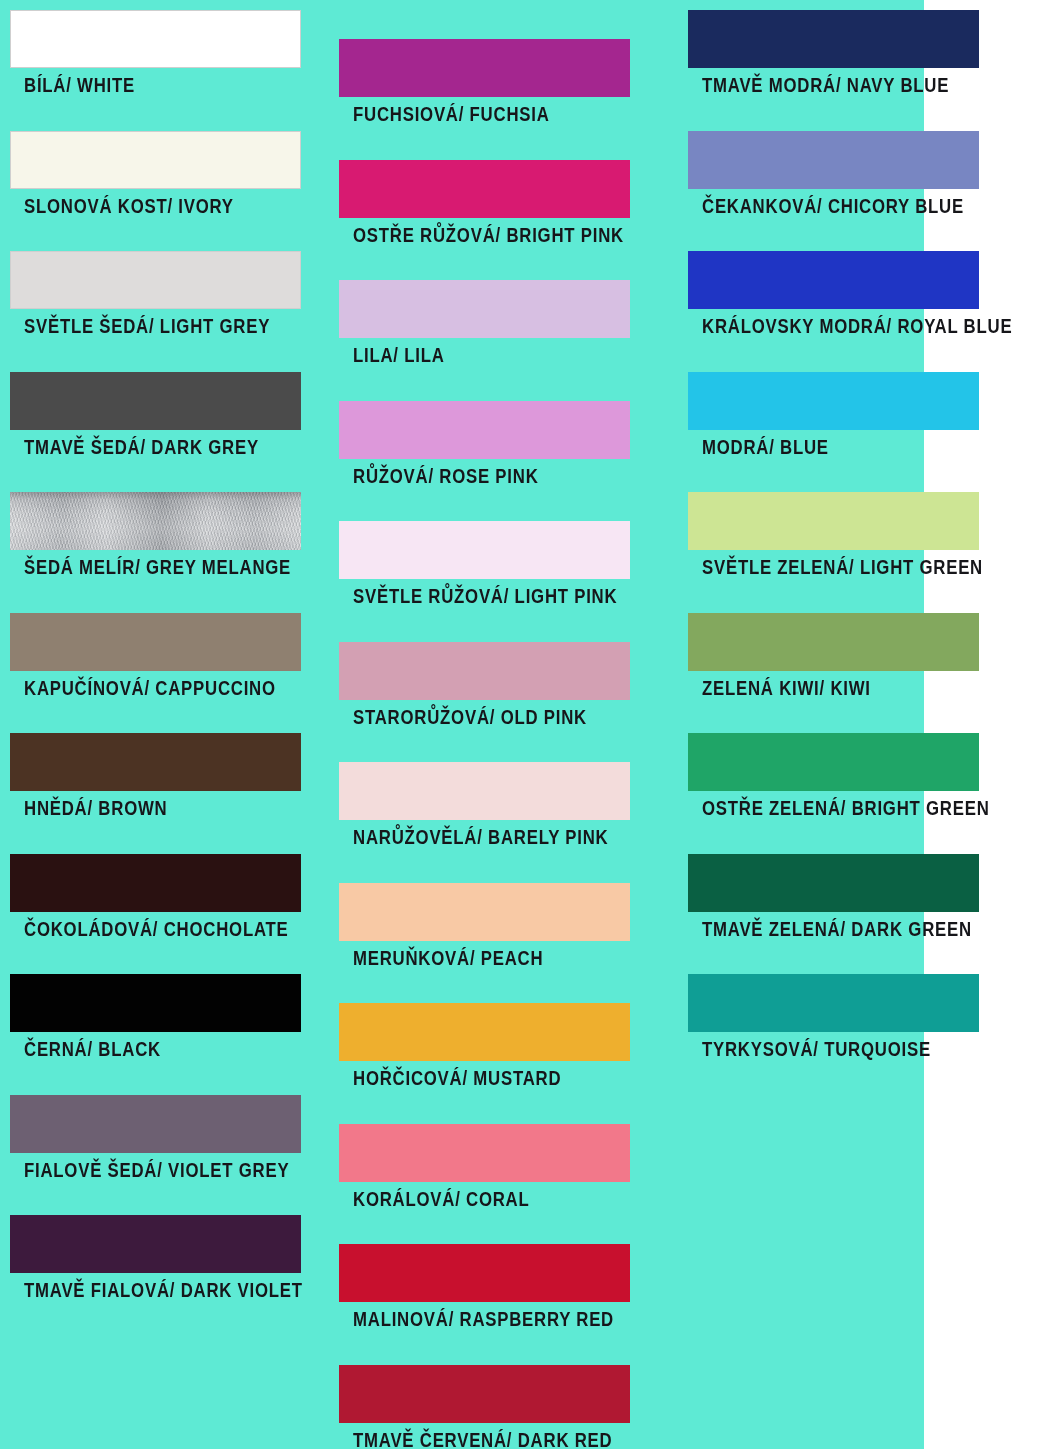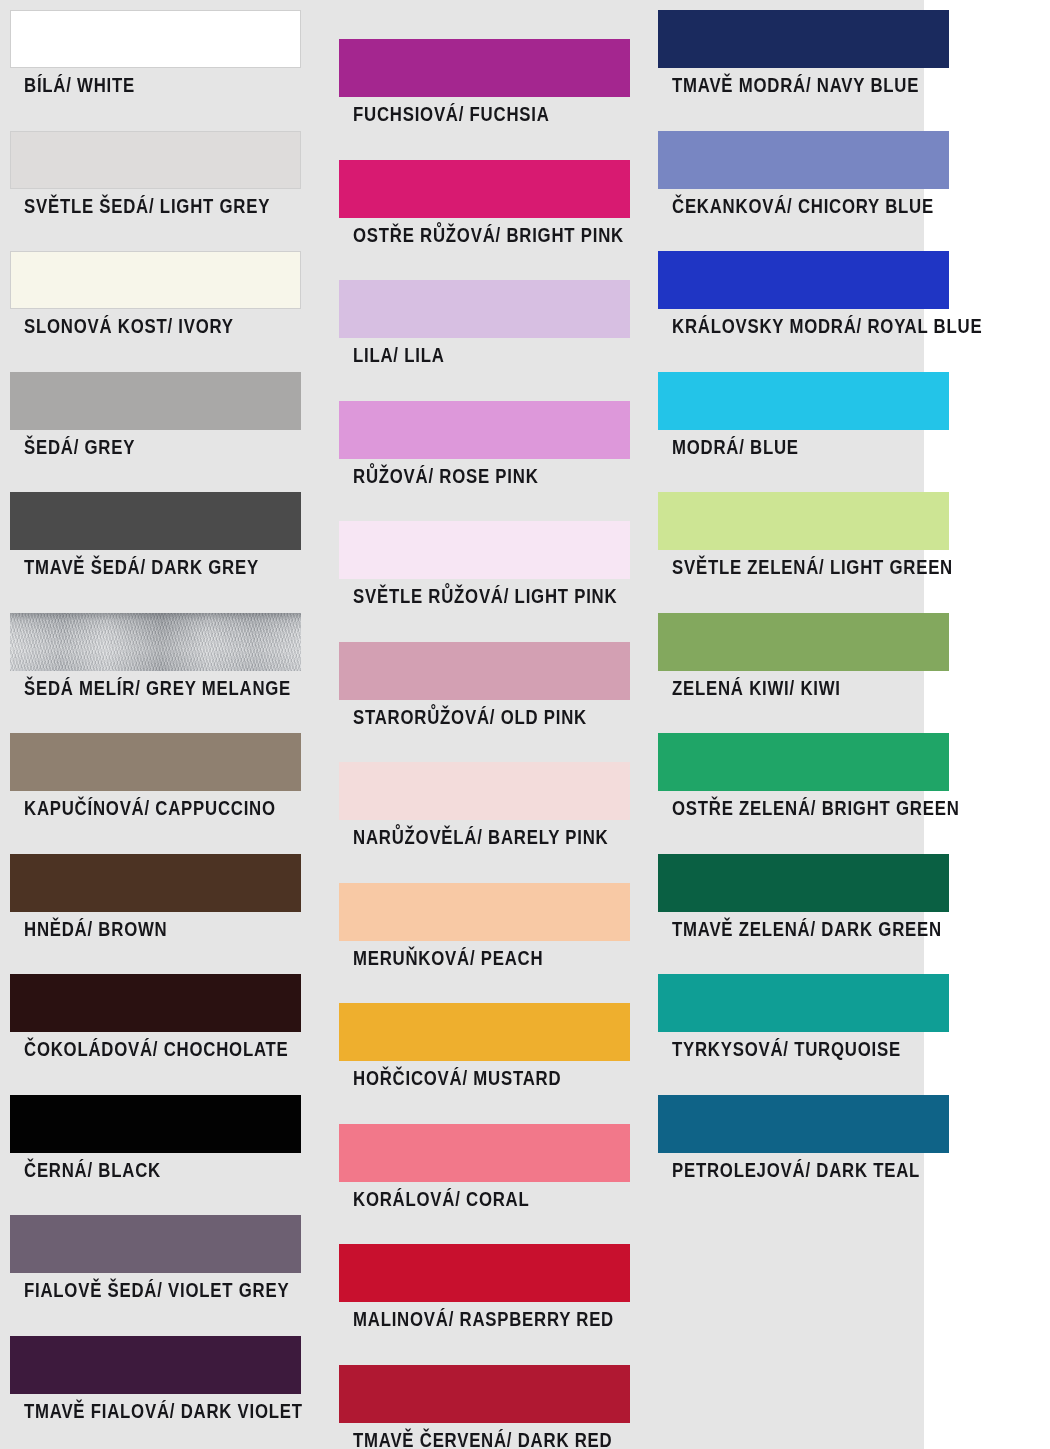--- a/index.html
+++ b/index.html
@@ -12,39 +12,39 @@
     height: 1449px;
     font-family: "Liberation Sans", sans-serif;
     -webkit-font-smoothing: antialiased;
     overflow: hidden;
   }
 
   #palette-page {
     position: relative;
     width: 924px;
     height: 1449px;
-    background: #e5e5e5;
+    background: #5eead4;
   }
 
   .swatch-grid {
     position: absolute;
     top: 0;
     left: 0;
     width: 1050px;
     height: 1449px;
   }
 
   .swatch-column {
     position: absolute;
     top: 0;
     width: 291px;
   }
   .swatch-column.col-0 { left: 10px; }
   .swatch-column.col-1 { left: 339px; margin-top: 29px; }
-  .swatch-column.col-2 { left: 658px; text-decoration: underline; }
+  .swatch-column.col-2 { left: 688px; text-decoration: underline; }
 
   .swatch-cell {
     position: relative;
     height: 120.5px;
     width: 291px;
   }
 
   .swatch-chip {
     position: absolute;
     top: 10px;
@@ -110,32 +110,28 @@
 <body>
 
 <div id="palette-page">
   <div class="swatch-grid">
       <div class="swatch-column col-0">
         <div class="swatch-cell">
           <div class="swatch-chip bordered" style="background-color: rgb(255, 255, 255);"></div>
           <div class="swatch-label">BÍLÁ/ WHITE</div>
         </div>
         <div class="swatch-cell">
+          <div class="swatch-chip bordered" style="background-color: rgb(247, 246, 234);"></div>
+          <div class="swatch-label">SLONOVÁ KOST/ IVORY</div>
+        </div>
+        <div class="swatch-cell">
           <div class="swatch-chip bordered" style="background-color: rgb(222, 220, 219);"></div>
           <div class="swatch-label">SVĚTLE ŠEDÁ/ LIGHT GREY</div>
         </div>
         <div class="swatch-cell">
-          <div class="swatch-chip bordered" style="background-color: rgb(247, 246, 234);"></div>
-          <div class="swatch-label">SLONOVÁ KOST/ IVORY</div>
-        </div>
-        <div class="swatch-cell">
-          <div class="swatch-chip" style="background-color: rgb(169, 168, 167);"></div>
-          <div class="swatch-label">ŠEDÁ/ GREY</div>
-        </div>
-        <div class="swatch-cell">
           <div class="swatch-chip" style="background-color: rgb(75, 75, 75);"></div>
           <div class="swatch-label">TMAVĚ ŠEDÁ/ DARK GREY</div>
         </div>
         <div class="swatch-cell">
           <div class="swatch-chip melange"></div>
           <div class="swatch-label">ŠEDÁ MELÍR/ GREY MELANGE</div>
         </div>
         <div class="swatch-cell">
           <div class="swatch-chip" style="background-color: rgb(143, 128, 112);"></div>
           <div class="swatch-label">KAPUČÍNOVÁ/ CAPPUCCINO</div>
@@ -240,20 +236,16 @@
           <div class="swatch-chip" style="background-color: rgb(31, 165, 103);"></div>
           <div class="swatch-label">OSTŘE ZELENÁ/ BRIGHT GREEN</div>
         </div>
         <div class="swatch-cell">
           <div class="swatch-chip" style="background-color: rgb(10, 96, 67);"></div>
           <div class="swatch-label">TMAVĚ ZELENÁ/ DARK GREEN</div>
         </div>
         <div class="swatch-cell">
           <div class="swatch-chip" style="background-color: rgb(15, 158, 149);"></div>
           <div class="swatch-label">TYRKYSOVÁ/ TURQUOISE</div>
-        </div>
-        <div class="swatch-cell">
-          <div class="swatch-chip" style="background-color: rgb(15, 99, 135);"></div>
-          <div class="swatch-label">PETROLEJOVÁ/ DARK TEAL</div>
         </div>
       </div>
     </div>
 </div>
 
 </body></html>

